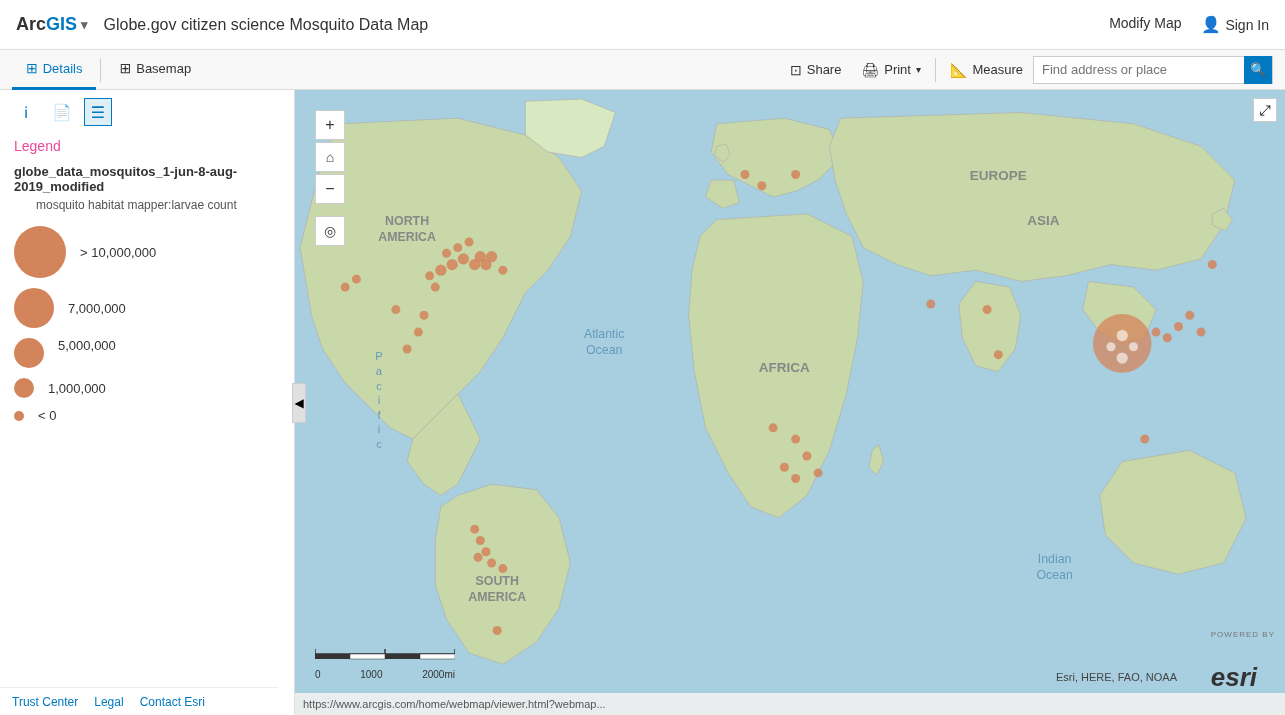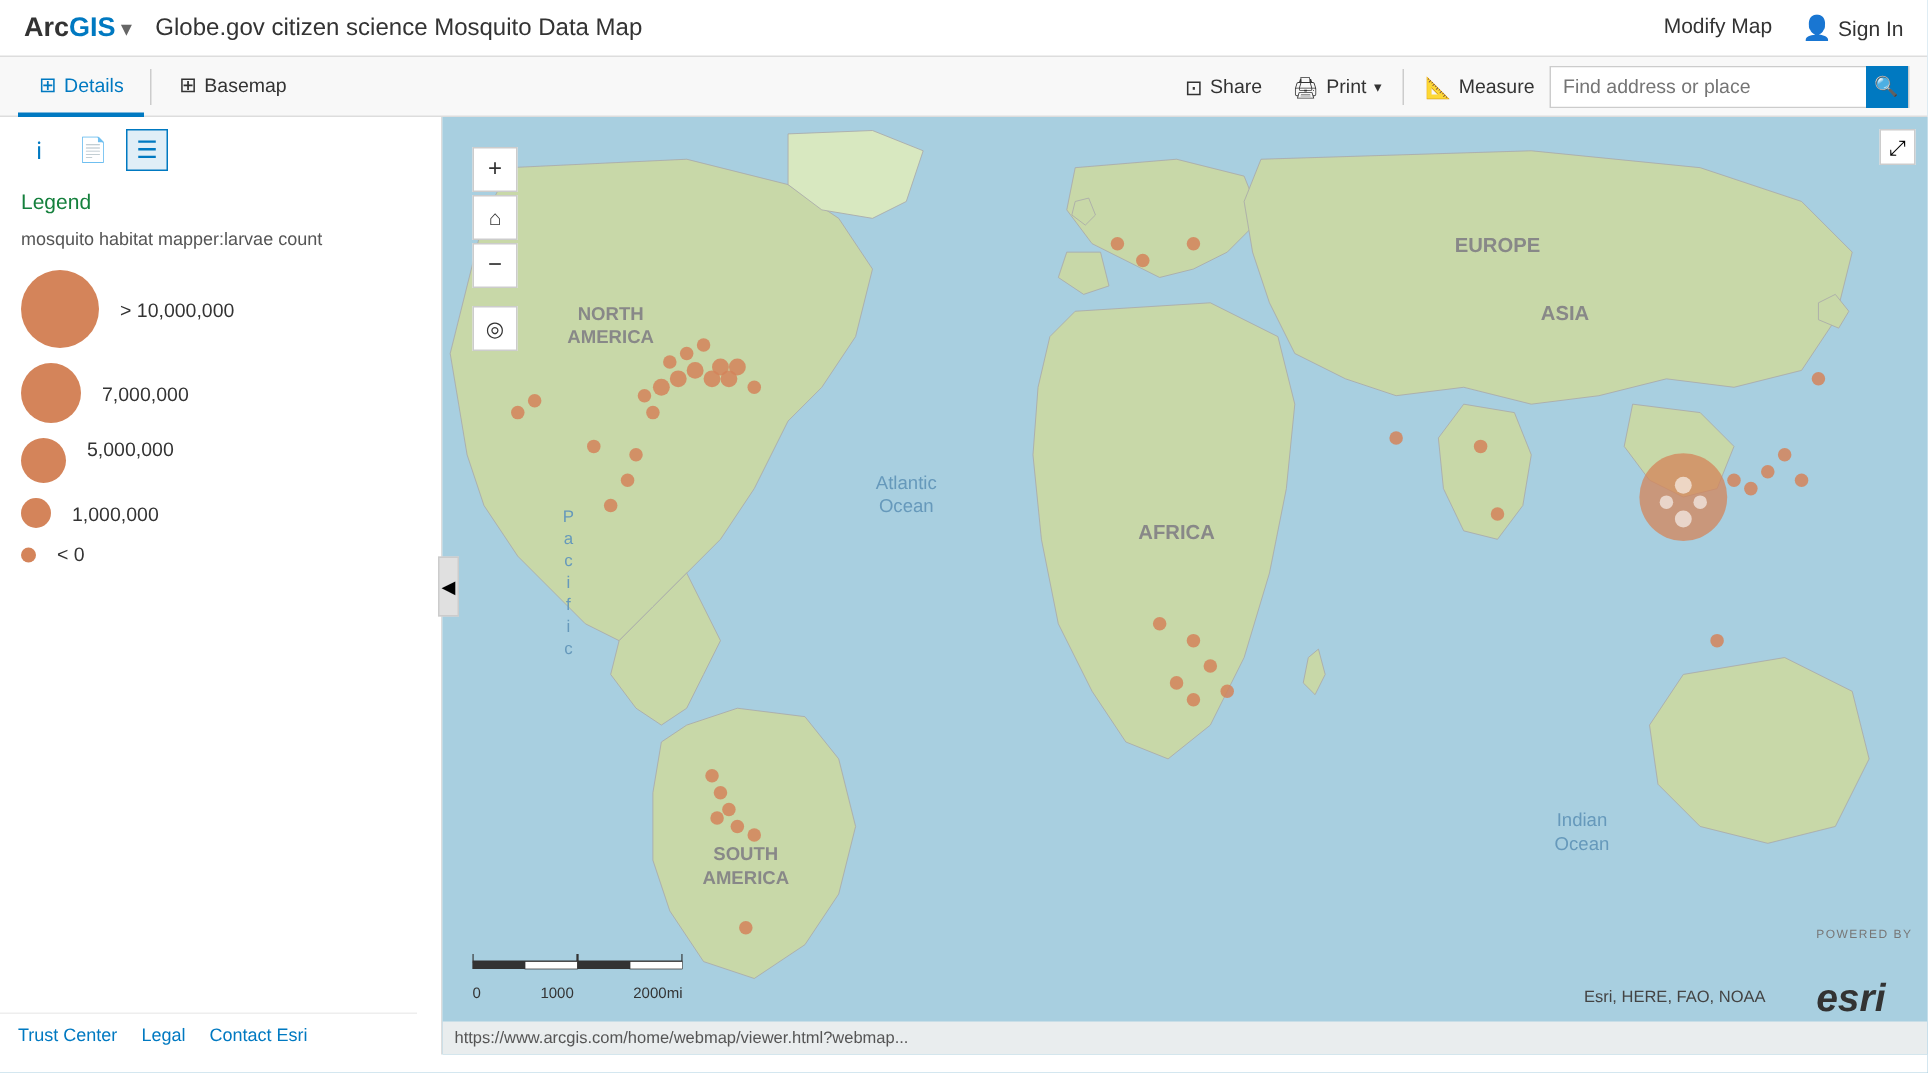--- a/index.html
+++ b/index.html
@@ -2,21 +2,21 @@
 <html><head>
   <meta charset="utf-8">
   <style>
     * { box-sizing: border-box; margin: 0; padding: 0; }
     body { font-family: Arial, sans-serif; width: 1285px; height: 715px; overflow: hidden; background: #fff; }
 
     
     #header {
       display: flex;
       align-items: center;
-      height: 38px;
+      height: 50px;
       padding: 0 16px;
       border-bottom: 1px solid #ddd;
       background: #fff;
     }
     #arcgis-logo {
       font-size: 18px;
       font-weight: bold;
       color: #0079c1;
       margin-right: 8px;
       display: flex;
@@ -177,33 +177,34 @@
       border-color: #0079c1;
     }
     #sidebar-content {
       padding: 12px 14px;
       flex: 1;
       overflow-y: auto;
     }
     #legend-title {
       font-size: 14px;
       font-weight: normal;
-      color: #15803d;
+      color: #ec4899;
       margin-bottom: 10px;
     }
     #layer-name {
       font-size: 13px;
       font-weight: bold;
       color: #333;
       margin-bottom: 4px;
     }
     #layer-desc {
       font-size: 12px;
       color: #555;
       margin-bottom: 14px;
+      margin-left: 22px;
     }
     .legend-item {
       display: flex;
       align-items: center;
       margin-bottom: 10px;
       gap: 14px;
     }
     .legend-circle {
       border-radius: 50%;
       background: #d4845a;
@@ -392,20 +393,21 @@
       <button class="sidebar-tab-icon">
         <span style="font-size:16px;">📄</span>
       </button>
       <button class="sidebar-tab-icon active">
         <span style="font-size:16px; color:#0079c1;">☰</span>
       </button>
     </div>
 
     <div id="sidebar-content">
       <div id="legend-title">Legend</div>
+      <div id="layer-name">globe_data_mosquitos_1-jun-8-aug-2019_modified</div>
       <div id="layer-desc">mosquito habitat mapper:larvae count</div>
 
       <div id="legend-items">
       <div class="legend-item" style="align-items: center;">
             <div class="legend-circle" style="width: 52px; height: 52px;"></div>
             <span class="legend-label">&gt; 10,000,000</span>
           </div>
           <div class="legend-item" style="align-items: center;">
             <div class="legend-circle" style="width: 40px; height: 40px;"></div>
             <span class="legend-label">7,000,000</span>

